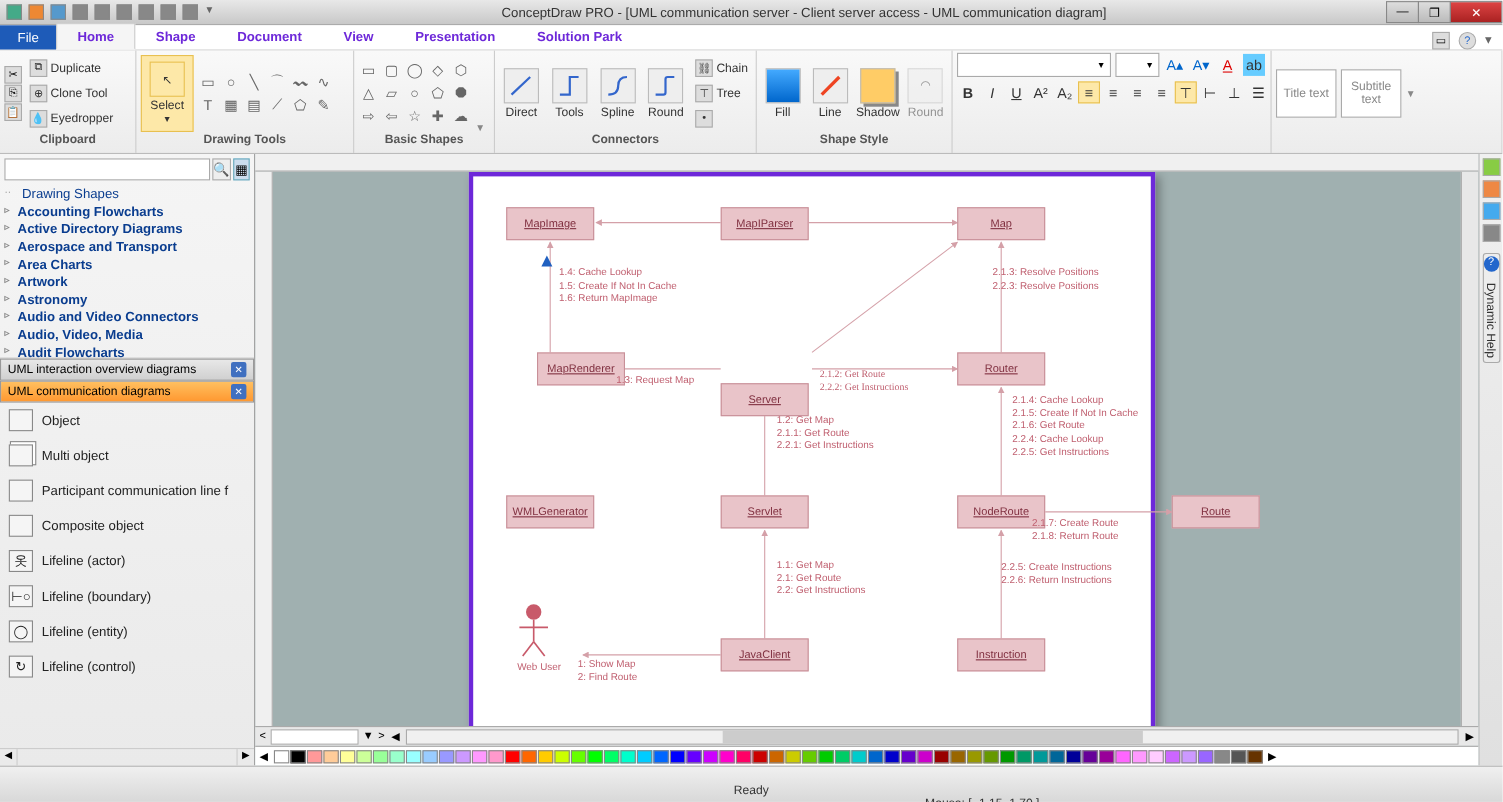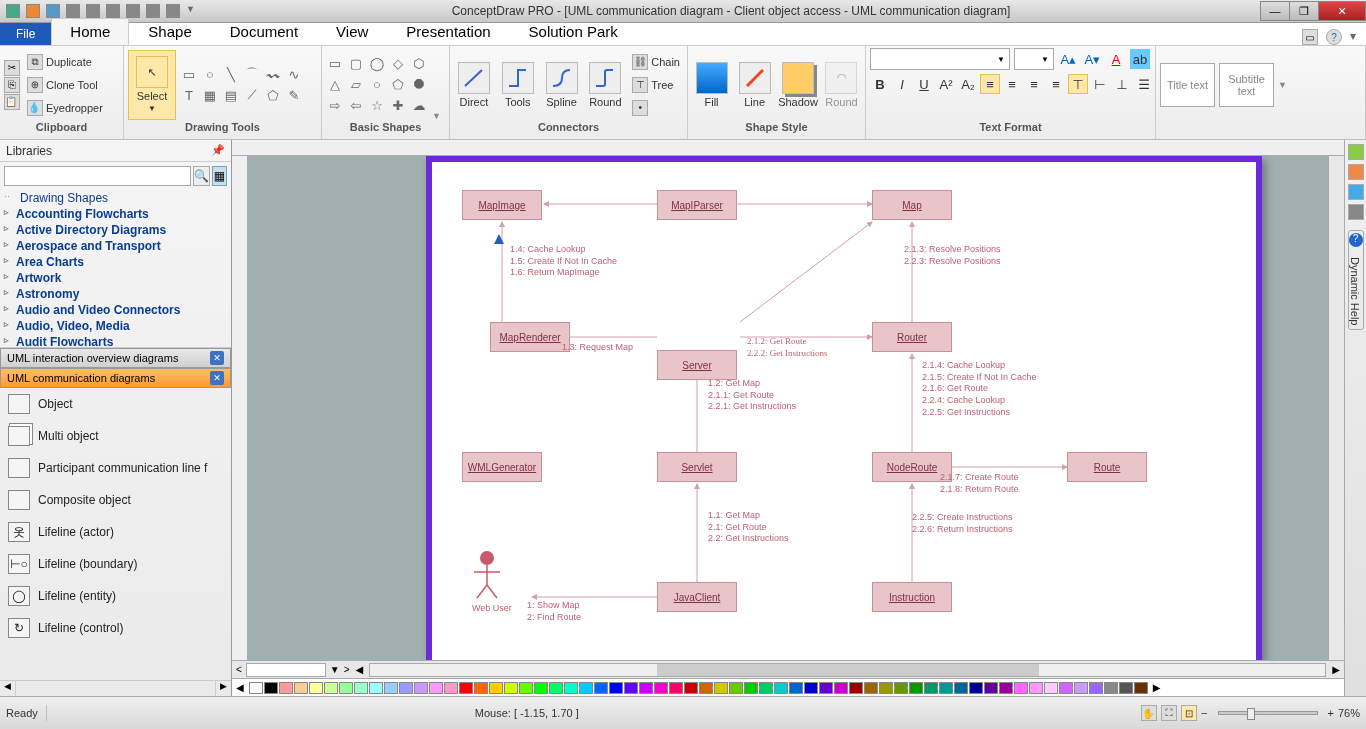--- a/index.html
+++ b/index.html
@@ -10,21 +10,21 @@
 .titlebar-icons { display: flex; gap: 6px; padding: 0 6px; }
 .tb-icon { width: 14px; height: 14px; background: #ccc; border: 1px solid #888; }
 .title-text { flex: 1; text-align: center; color: #333; font-size: 12px; }
 .win-controls { display: flex; }
 .win-btn { width: 30px; height: 20px; background: linear-gradient(#ddd,#bbb); border: 1px solid #888; display: flex; align-items: center; justify-content: center; font-size: 11px; margin-left: -1px; }
 .win-close { width: 48px; background: linear-gradient(#d44,#a22); color: #fff; }
 
 
 .menubar { height: 23px; background: #fff; display: flex; align-items: flex-end; border-bottom: 1px solid #ccc; }
 .file-tab { background: #1e5bb8; color: #fff; padding: 4px 16px; font-size: 12px; }
-.menu-tab { padding: 4px 18px; color: #000000; font-size: 15px; border: 1px solid transparent; }
+.menu-tab { padding: 4px 18px; color: #6d28d9; font-size: 12px; border: 1px solid transparent; font-weight: bold; }
 .menu-tab.active { background: #f5f5f5; border: 1px solid #ccc; border-bottom: 1px solid #f5f5f5; }
 .menu-right { margin-left: auto; display: flex; gap: 8px; padding-right: 10px; }
 
 
 .ribbon { height: 94px; background: linear-gradient(#f9f9f9,#ececec); display: flex; border-bottom: 1px solid #bbb; }
 .ribbon-group { display: flex; flex-direction: column; border-right: 1px solid #ccc; padding: 2px 4px; }
 .ribbon-group-body { flex: 1; display: flex; align-items: center; gap: 4px; }
 .ribbon-group-label { text-align: center; color: #555; font-size: 11px; height: 16px; position: relative; font-weight: bold; }
 .rb-col { display: flex; flex-direction: column; gap: 1px; }
 .rb-row { display: flex; align-items: center; gap: 3px; font-size: 11px; color: #333; height: 22px; padding: 0 3px; }
@@ -64,57 +64,57 @@
 .shape-item { display: flex; align-items: center; gap: 8px; padding: 6px 8px; font-size: 12px; color: #222; }
 .shape-item-icon { width: 22px; height: 20px; border: 1px solid #888; background: #f5f5f5; position: relative; }
 .sb-scroll { height: 16px; display: flex; border-top: 1px solid #ccc; }
 
 
 .canvas-area { flex: 1; background: #a0b0b0; display: flex; flex-direction: column; position: relative; }
 .ruler-h { height: 16px; background: #f0f0f0; border-bottom: 1px solid #aaa; }
 .canvas-body { flex: 1; display: flex; overflow: hidden; position: relative; }
 .ruler-v { width: 16px; background: #f0f0f0; border-right: 1px solid #aaa; }
 .canvas-scroll { flex: 1; overflow: auto; position: relative; }
-.page { position: absolute; left: 178px; top: 0; width: 836px; height: 510px; background: #fff; border: 6px solid #6d28d9; box-shadow: 4px 4px 8px rgba(0,0,0,0.3); }
+.page { position: absolute; left: 178px; top: 0; width: 624px; height: 510px; background: #fff; border: 4px solid #6d28d9; box-shadow: 4px 4px 8px rgba(0,0,0,0.3); }
 .uml-node { position: absolute; width: 80px; height: 30px; background: #e9c4c9; border: 1px solid #c89098; display: flex; align-items: center; justify-content: center; font-size: 10px; color: #803040; text-decoration: underline; }
 .uml-label { position: absolute; font-size: 9px; color: #c06070; white-space: pre; line-height: 1.3; }
 .uml-actor { position: absolute; }
 .nav-arrow { position: absolute; font-size: 14px; color: #2060c0; }
 .page-tabs { height: 18px; background: #e8e8e8; border-top: 1px solid #aaa; display: flex; align-items: center; padding: 0 4px; gap: 4px; font-size: 10px; }
 .color-bar { height: 18px; background: #fff; border-top: 1px solid #aaa; display: flex; align-items: center; padding: 0 4px; gap: 1px; }
 .color-swatch { width: 14px; height: 12px; border: 1px solid #888; }
 
 
 .right-bar { width: 22px; background: linear-gradient(#f0f0f0,#e0e0e0); border-left: 1px solid #aaa; display: flex; flex-direction: column; gap: 4px; padding: 4px 2px; align-items: center; }
 .rb-side-icon { width: 16px; height: 16px; border: 1px solid #aaa; background: #ddd; }
 .dyn-help { writing-mode: vertical-rl; font-size: 11px; color: #333; margin-top: 6px; padding: 4px 0; }
 
 
-.statusbar { height: 22px; background: linear-gradient(#f0f0f0,#d8d8d8); border-top: 1px solid #aaa; display: flex; align-items: center; font-size: 11px; color: #333; padding: 16px 6px; }
+.statusbar { height: 22px; background: linear-gradient(#f0f0f0,#d8d8d8); border-top: 1px solid #aaa; display: flex; align-items: center; font-size: 11px; color: #333; padding: 16px 6px; flex-direction: column; }
 .status-sep { width: 1px; height: 16px; background: #bbb; margin: 0 8px; }
 .zoom-slider { width: 100px; height: 4px; background: #ccc; border: 1px solid #999; margin: 0 6px; position: relative; }
 .zoom-thumb { position: absolute; left: 28px; top: -4px; width: 8px; height: 12px; background: #eee; border: 1px solid #888; }
 </style>
 </head>
 <body>
 
 <div class="titlebar">
   <div class="titlebar-icons">
     <span class="tb-icon" style="background:#4a8"></span>
     <span class="tb-icon" style="background:#e83"></span>
     <span class="tb-icon" style="background:#59c"></span>
     <span class="tb-icon" style="background:#888"></span>
     <span class="tb-icon" style="background:#888"></span>
     <span class="tb-icon" style="background:#888"></span>
     <span class="tb-icon" style="background:#888"></span>
     <span class="tb-icon" style="background:#888"></span>
     <span class="tb-icon" style="background:#888"></span>
     <span style="font-size:9px;color:#666">▼</span>
   </div>
-  <div class="title-text">ConceptDraw PRO - [UML communication diagram - Client object access - UML communication diagram]</div>
+  <div class="title-text">ConceptDraw PRO - [UML communication server - Client server access - UML communication diagram]</div>
   <div class="win-controls">
     <div class="win-btn">—</div>
     <div class="win-btn">❐</div>
     <div class="win-btn win-close">✕</div>
   </div>
 </div>
 
 <div class="menubar">
   <div class="file-tab">File</div>
   <div class="menu-tab active">Home</div>
@@ -314,40 +314,35 @@
         <div class="fmt-btn active">≡</div>
         <div class="fmt-btn">≡</div>
         <div class="fmt-btn">≡</div>
         <div class="fmt-btn">≡</div>
         <div class="fmt-btn active">⊤</div>
         <div class="fmt-btn">⊢</div>
         <div class="fmt-btn">⊥</div>
         <div class="fmt-btn">☰</div>
       </div>
     </div>
-    <div class="ribbon-group-label">Text Format</div>
   </div>
 
   <div class="ribbon-group" style="flex:1">
     <div class="ribbon-group-body">
       <div class="title-preview">Title text</div>
       <div class="title-preview">Subtitle text</div>
       <span style="font-size:9px;color:#888">▼</span>
     </div>
     <div class="ribbon-group-label"></div>
   </div>
 </div>
 
 <div class="main">
 
   <div class="sidebar">
-    <div class="sb-header">
-      <span>Libraries</span>
-      <span class="sb-pin">📌</span>
-    </div>
     <div class="sb-search">
       <input type="text" style="">
       <div class="sb-search-btn">🔍</div>
       <div class="sb-view-btn">▦</div>
     </div>
     <div class="lib-list">
       <div class="lib-item top">Drawing Shapes</div>
       <div class="lib-item bold">Accounting Flowcharts</div>
       <div class="lib-item bold">Active Directory Diagrams</div>
       <div class="lib-item bold">Aerospace and Transport</div>

